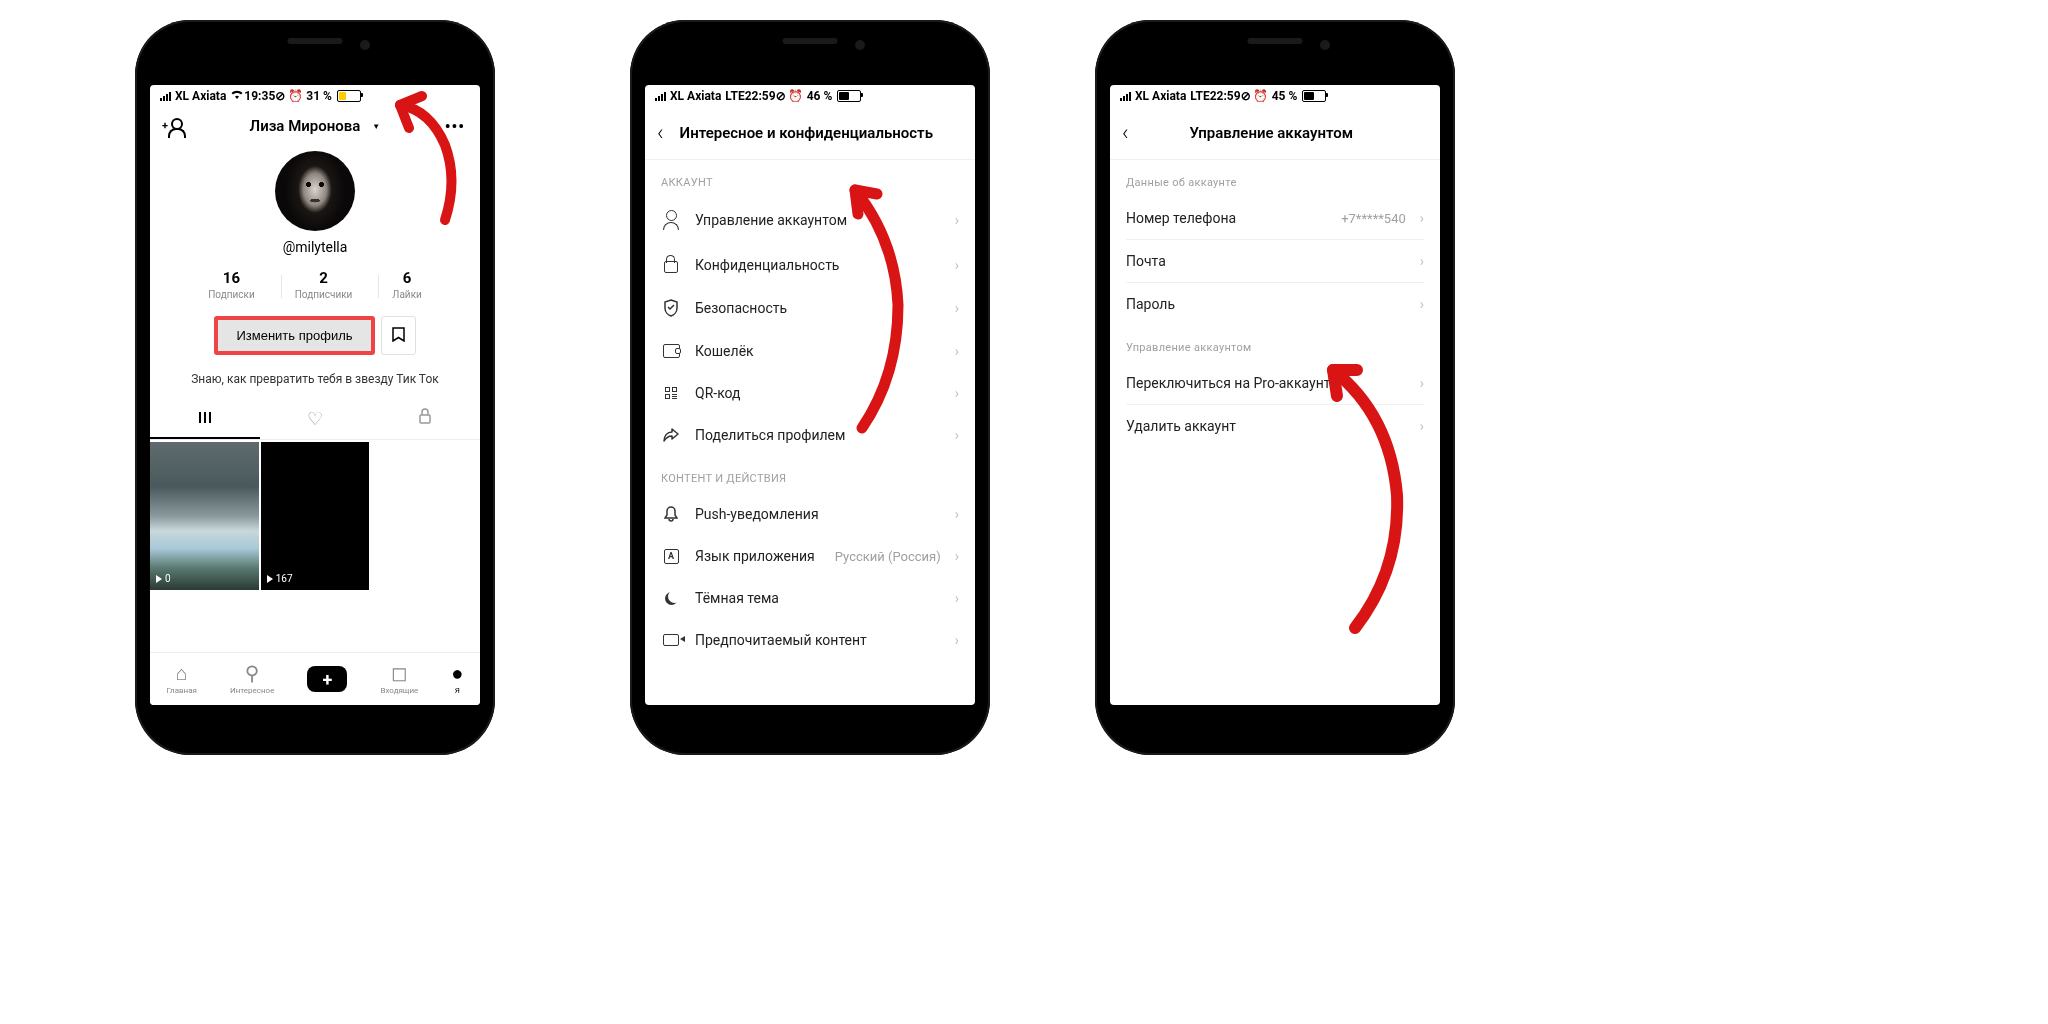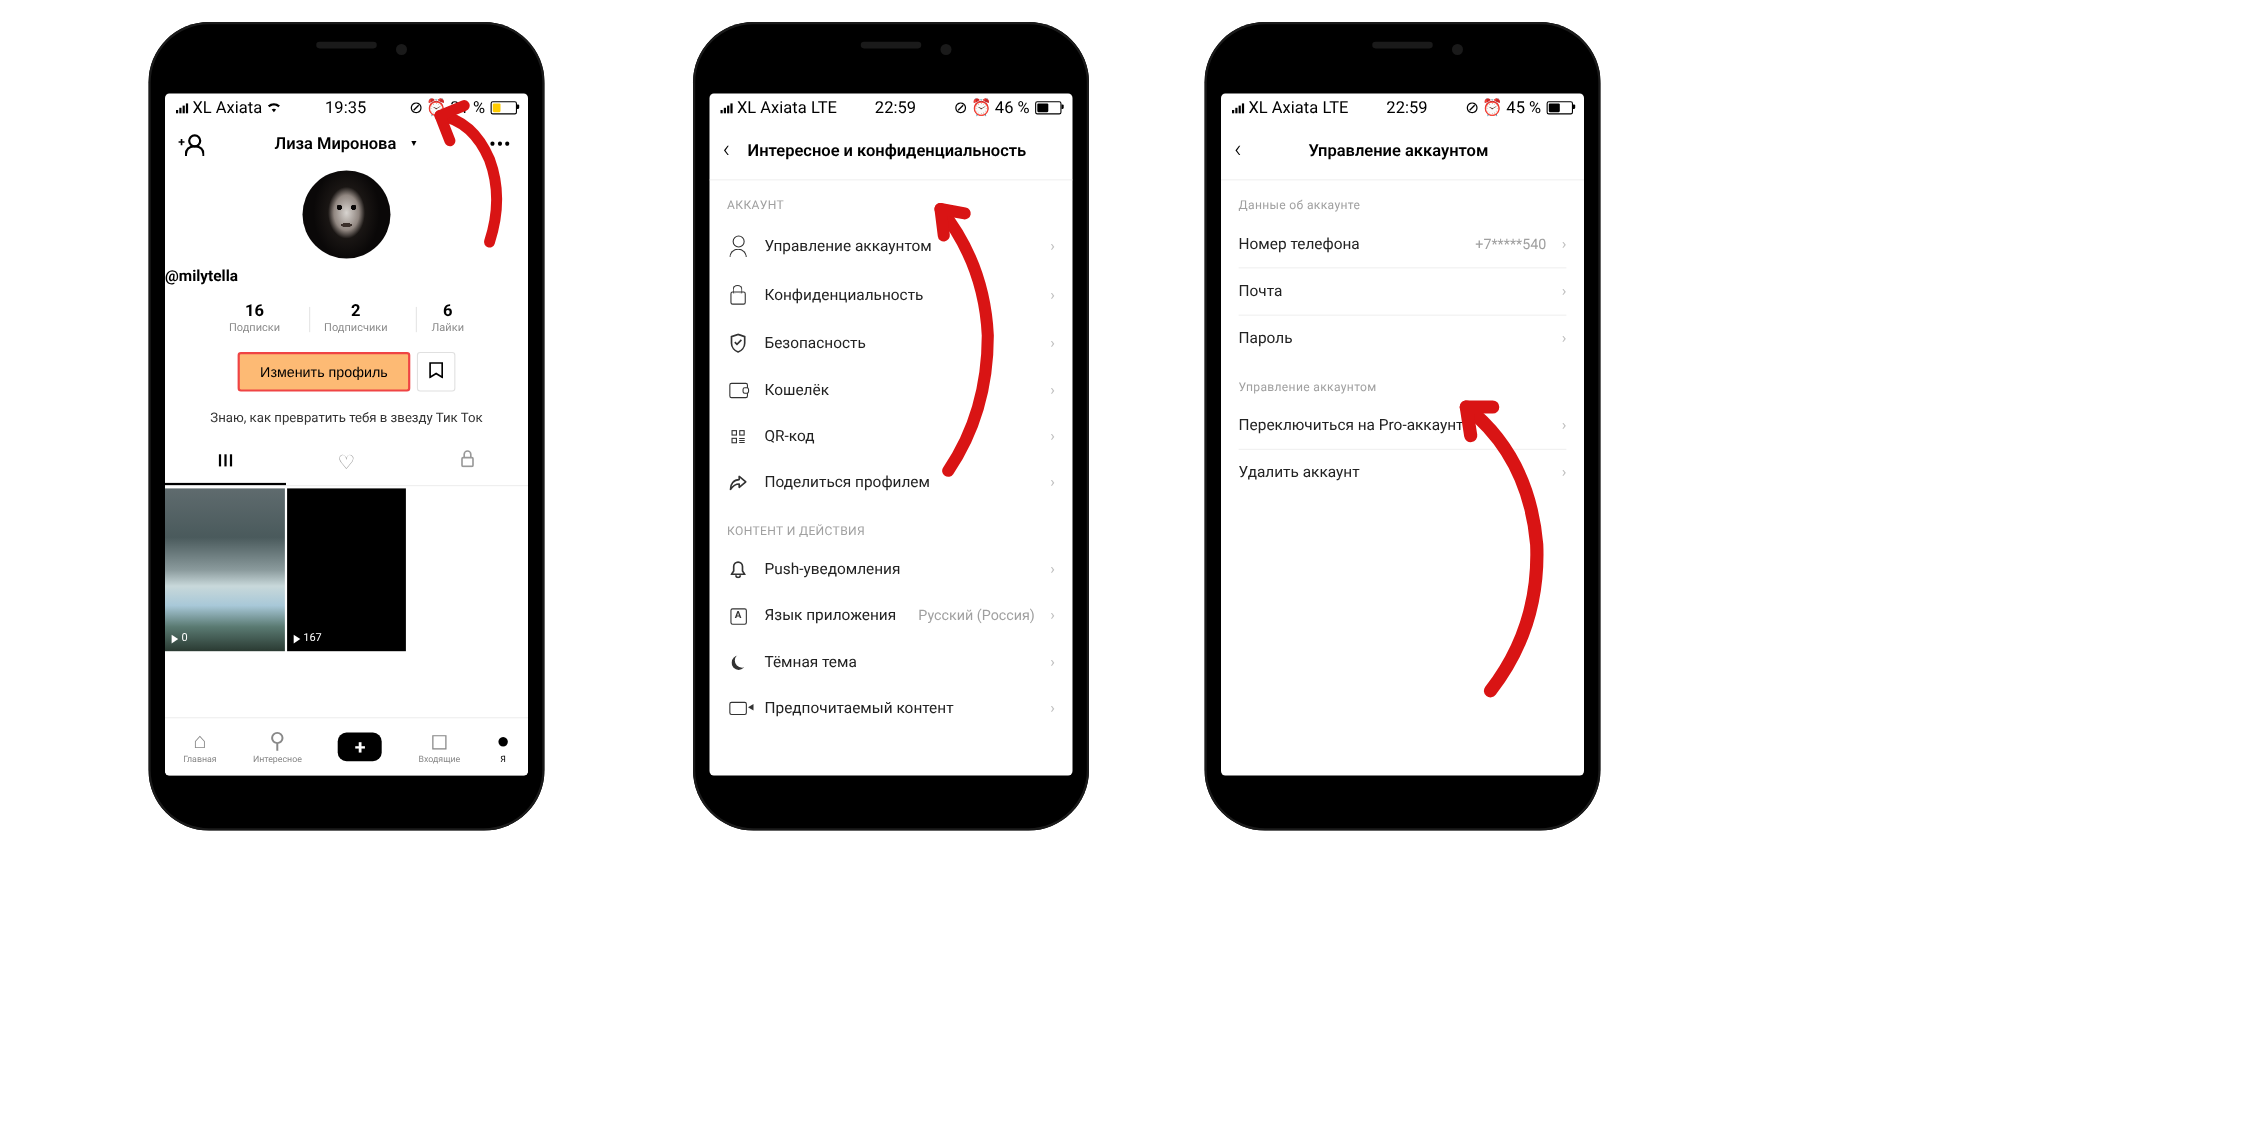--- a/index.html
+++ b/index.html
@@ -1,47 +1,47 @@
 <!DOCTYPE html>
 <html><head>
 <meta charset="utf-8">
 <style>
 body{margin:0;background:#fff;font-family:-apple-system,BlinkMacSystemFont,'Segoe UI',Roboto,sans-serif;width:2048px;height:1024px;position:relative}
 .phone{position:absolute;width:360px;height:735px;background:#000;border-radius:55px;box-shadow:0 0 0 2px #1a1a1a inset}
 .phone::before{content:'';position:absolute;top:18px;left:50%;transform:translateX(-50%);width:55px;height:6px;background:#1a1a1a;border-radius:3px}
 .phone::after{content:'';position:absolute;top:20px;left:calc(50% + 45px);width:10px;height:10px;background:#1a1a1a;border-radius:50%}
 .screen{position:absolute;top:65px;left:15px;right:15px;bottom:50px;background:#fff;border-radius:4px;overflow:hidden}
-.status-bar{display:flex;justify-content:space-between;align-items:center;padding:4px 10px 3px;font-size:15px;font-weight:400}
+.status-bar{display:flex;justify-content:flex-start;align-items:center;padding:4px 10px 3px;font-size:12px;font-weight:700}
 .status-left{display:flex;align-items:center;gap:4px}
 .status-right{display:flex;align-items:center;gap:3px}
 .signal{display:inline-flex;align-items:flex-end;gap:1px}
 .signal span{width:2px;background:#000}
 .signal span:nth-child(1){height:3px}.signal span:nth-child(2){height:5px}.signal span:nth-child(3){height:7px}.signal span:nth-child(4){height:9px}
 .battery{display:inline-block;width:22px;height:10px;border:1px solid #000;border-radius:2px;position:relative;margin-left:2px}
 .battery::after{content:'';position:absolute;right:-3px;top:2px;width:2px;height:4px;background:#000;border-radius:0 1px 1px 0}
 .battery-fill{position:absolute;left:1px;top:1px;bottom:1px;background:#ffcc00;border-radius:1px}
 .battery-fill.g{background:#000}
 .profile-header{display:flex;justify-content:space-between;align-items:center;padding:10px 15px}
 .add-user-icon{width:20px;height:20px;position:relative}
 .add-user-icon::before{content:'';position:absolute;width:8px;height:8px;border:2px solid #000;border-radius:50%;left:6px;top:2px}
 .add-user-icon::after{content:'';position:absolute;width:14px;height:8px;border:2px solid #000;border-bottom:none;border-radius:8px 8px 0 0;left:3px;top:12px}
 .add-plus{position:absolute;left:-3px;top:3px;font-size:11px;font-weight:bold}
 .profile-name{font-weight:600;font-size:15px;display:flex;align-items:center;gap:12px}
 .caret{font-size:8px}
 .more-icon{font-size:16px;font-weight:bold;letter-spacing:1px}
 .avatar{width:80px;height:80px;border-radius:50%;margin:5px auto 8px;display:block;background:radial-gradient(ellipse 30px 42px at 50% 48%,#d8d4d0 0%,#908680 38%,#1a1614 56%,#0a0808 100%);position:relative;overflow:hidden}
 .avatar::after{content:'';position:absolute;inset:0;background:radial-gradient(circle 5px at 42% 42%,#0a0808 50%,transparent 52%),radial-gradient(circle 5px at 58% 42%,#0a0808 50%,transparent 52%),radial-gradient(ellipse 8px 3px at 50% 62%,#3a2f2a 60%,transparent 65%)}
-.username{text-align:left;font-weight:700;font-size:14px;margin:5px 0 14px}
+.username{text-align:center;font-weight:400;font-size:14px;margin:5px 0 14px}
 .stats{display:flex;justify-content:center;gap:12px}
 .stat{text-align:center;padding:0 14px;position:relative}
 .stat+.stat::before{content:'';position:absolute;left:0;top:6px;bottom:2px;width:1px;background:#e5e5e5}
 .stat-num{font-weight:700;font-size:15px}
 .stat-label{font-size:10px;color:#8a8a8a;margin-top:2px}
 .profile-actions{display:flex;justify-content:center;gap:6px;margin:16px 0 12px}
-.edit-btn{border:2px solid #ef4444;padding:8px 18px;font-size:13px;font-weight:500;border-radius:3px;background:#fdba74}
+.edit-btn{border:4px solid #ef4444;padding:8px 18px;font-size:13px;font-weight:500;border-radius:3px;background:#e5e5e5}
 .bookmark-btn{border:1px solid #e0e0e0;padding:8px 10px;border-radius:3px;background:#fff}
 .bio{text-align:center;font-size:12px;color:#333;padding:5px 15px 12px}
 .tabs{display:flex;border-bottom:1px solid #eee}
 .tab{flex:1;text-align:center;padding:10px 0;color:#999;font-size:16px}
 .tab.active{border-bottom:2px solid #000;color:#000}
 .grid-icon{display:inline-grid;grid-template-columns:repeat(2,4px);gap:2px}
 .grid-icon span{width:4px;height:4px;border:1.5px solid currentColor}
 .grid-icon.lines{grid-template-columns:repeat(3,3px);gap:2px}
 .grid-icon.lines span{width:2px;height:11px;border:none;background:currentColor}
 .heart-icon::before{content:'♡';font-size:18px}

